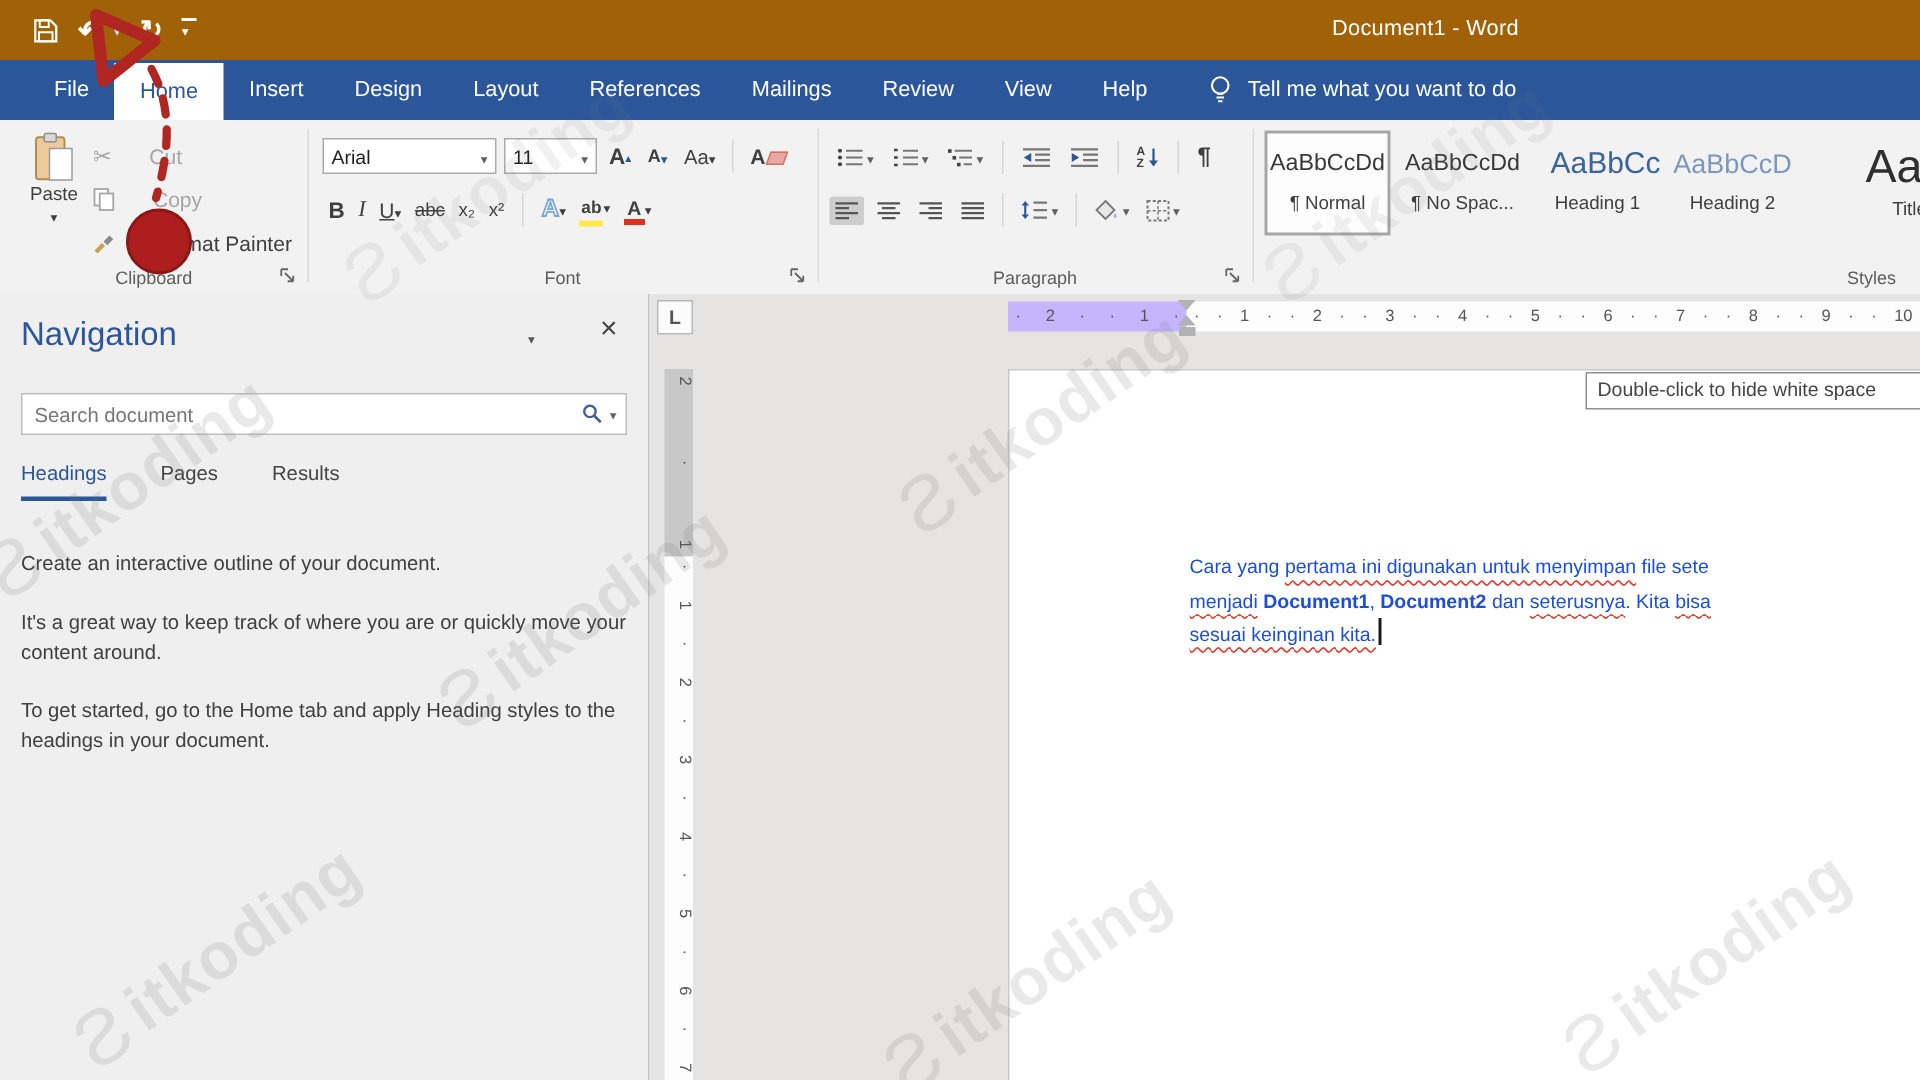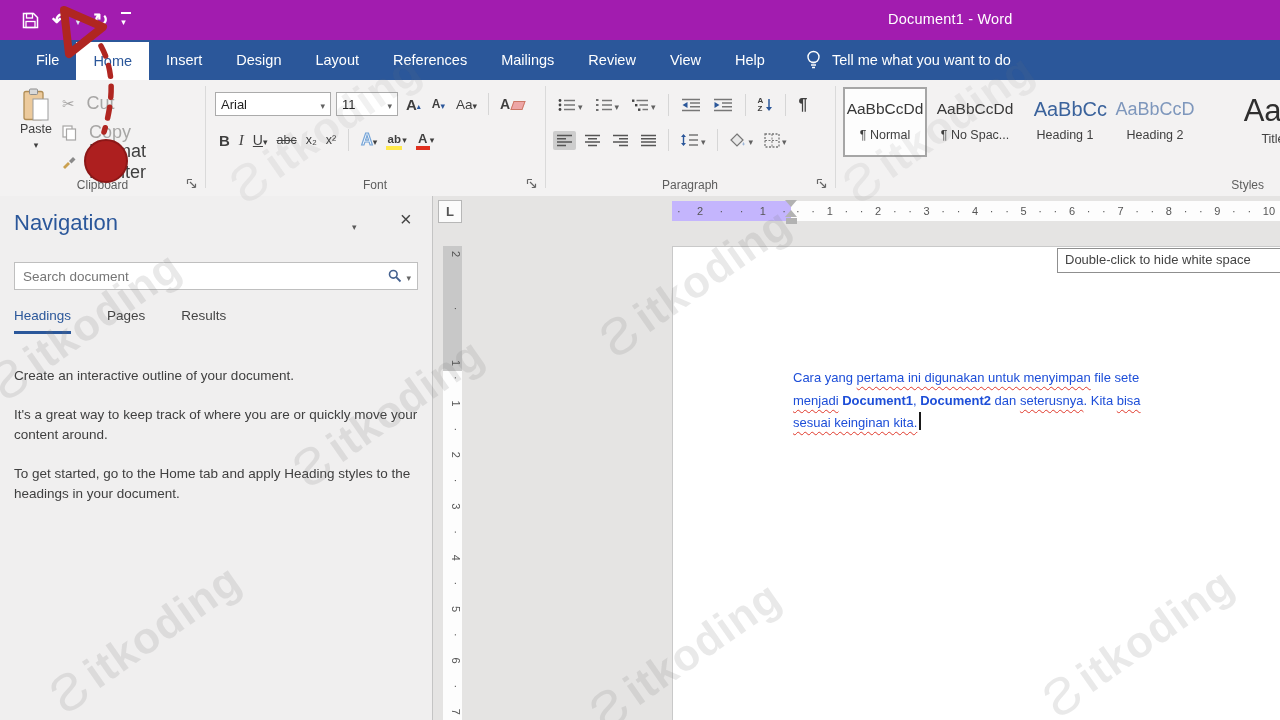--- a/index.html
+++ b/index.html
@@ -1,19 +1,19 @@
 <!DOCTYPE html>
 <html><head>
 <meta charset="utf-8">
 <style>
   html,body{margin:0;padding:0;background:#cfcfcf;font-family:"Liberation Sans",sans-serif;}
   .screen{position:relative;width:1280px;height:720px;background:#e5e4e3;overflow:hidden;}
 
   
-  .titlebar{position:absolute;left:0;top:0;width:1280px;height:40px;background:#a21caf;color:#fff;}
+  .titlebar{position:absolute;left:0;top:0;width:1280px;height:40px;background:#a16207;color:#fff;}
   .qat{position:absolute;left:22px;top:6px;height:28px;display:flex;align-items:center;gap:13px;}
   .qat-btn{display:flex;align-items:center;justify-content:center;cursor:default;}
   .icon-undo::after{content:"↶";font-size:20px;font-weight:bold;color:#fff;}
   .icon-redo::after{content:"↻";font-size:18px;font-weight:bold;color:#fff;}
   .caret::after{content:"▾";font-size:9px;color:inherit;}
   .qat .caret{color:#dce6f4;margin-left:-6px;}
   .qat-custom{display:flex;flex-direction:column;align-items:center;gap:0px;}
   .qat-custom .bar{width:10px;height:0;border-top:2px solid #fff;}
   .qat-custom .caret{color:#fff;margin-top:-3px;}
   .win-title{position:absolute;left:888px;top:11px;font-size:14.5px;color:#fff;letter-spacing:.2px;}
@@ -29,21 +29,21 @@
   .vdiv{position:absolute;top:6px;height:102px;width:1px;background:#dadada;}
   .group-label{position:absolute;bottom:4px;left:0;width:100%;text-align:center;font-size:12px;color:#5d5d5d;}
   .launcher{position:absolute;right:7px;bottom:6px;width:12px;height:12px;}
   .minidiv{width:1px;height:22px;background:#d6d6d6;margin:0 3px;}
 
   
   .g-clip{position:absolute;left:0;top:0;width:205px;height:116px;}
   .paste{position:absolute;left:12px;top:8px;width:48px;text-align:center;font-size:12.5px;color:#3f3f3f;}
   .paste .caret{display:block;color:#3f3f3f;margin-top:1px;}
   .sbtns{position:absolute;left:62px;top:9px;display:flex;flex-direction:column;}
-  .sbtn{display:flex;align-items:center;gap:12px;height:29px;font-size:18px;}
+  .sbtn{display:flex;align-items:center;gap:25px;height:29px;font-size:14px;}
   .sbtn.disabled{color:#a7a6a5;}
   .sbtn.enabled{color:#3f3f3f;}
   .icon-scissors::after{content:"✂";font-size:15px;color:#a7a6a5;}
 
   
   .g-font{position:absolute;left:205px;top:0;width:340px;height:116px;}
   .frow1{position:absolute;left:10px;top:12px;display:flex;align-items:center;gap:5px;}
   .combo{display:flex;align-items:center;justify-content:space-between;border:1px solid #ababab;background:#fff;height:24px;padding:0 5px;font-size:13px;color:#1f1f1f;box-sizing:border-box;}
   .combo .caret{color:#616161;}
   .fbtn{display:flex;align-items:flex-end;padding:2px 3px;color:#3f3f3f;}

